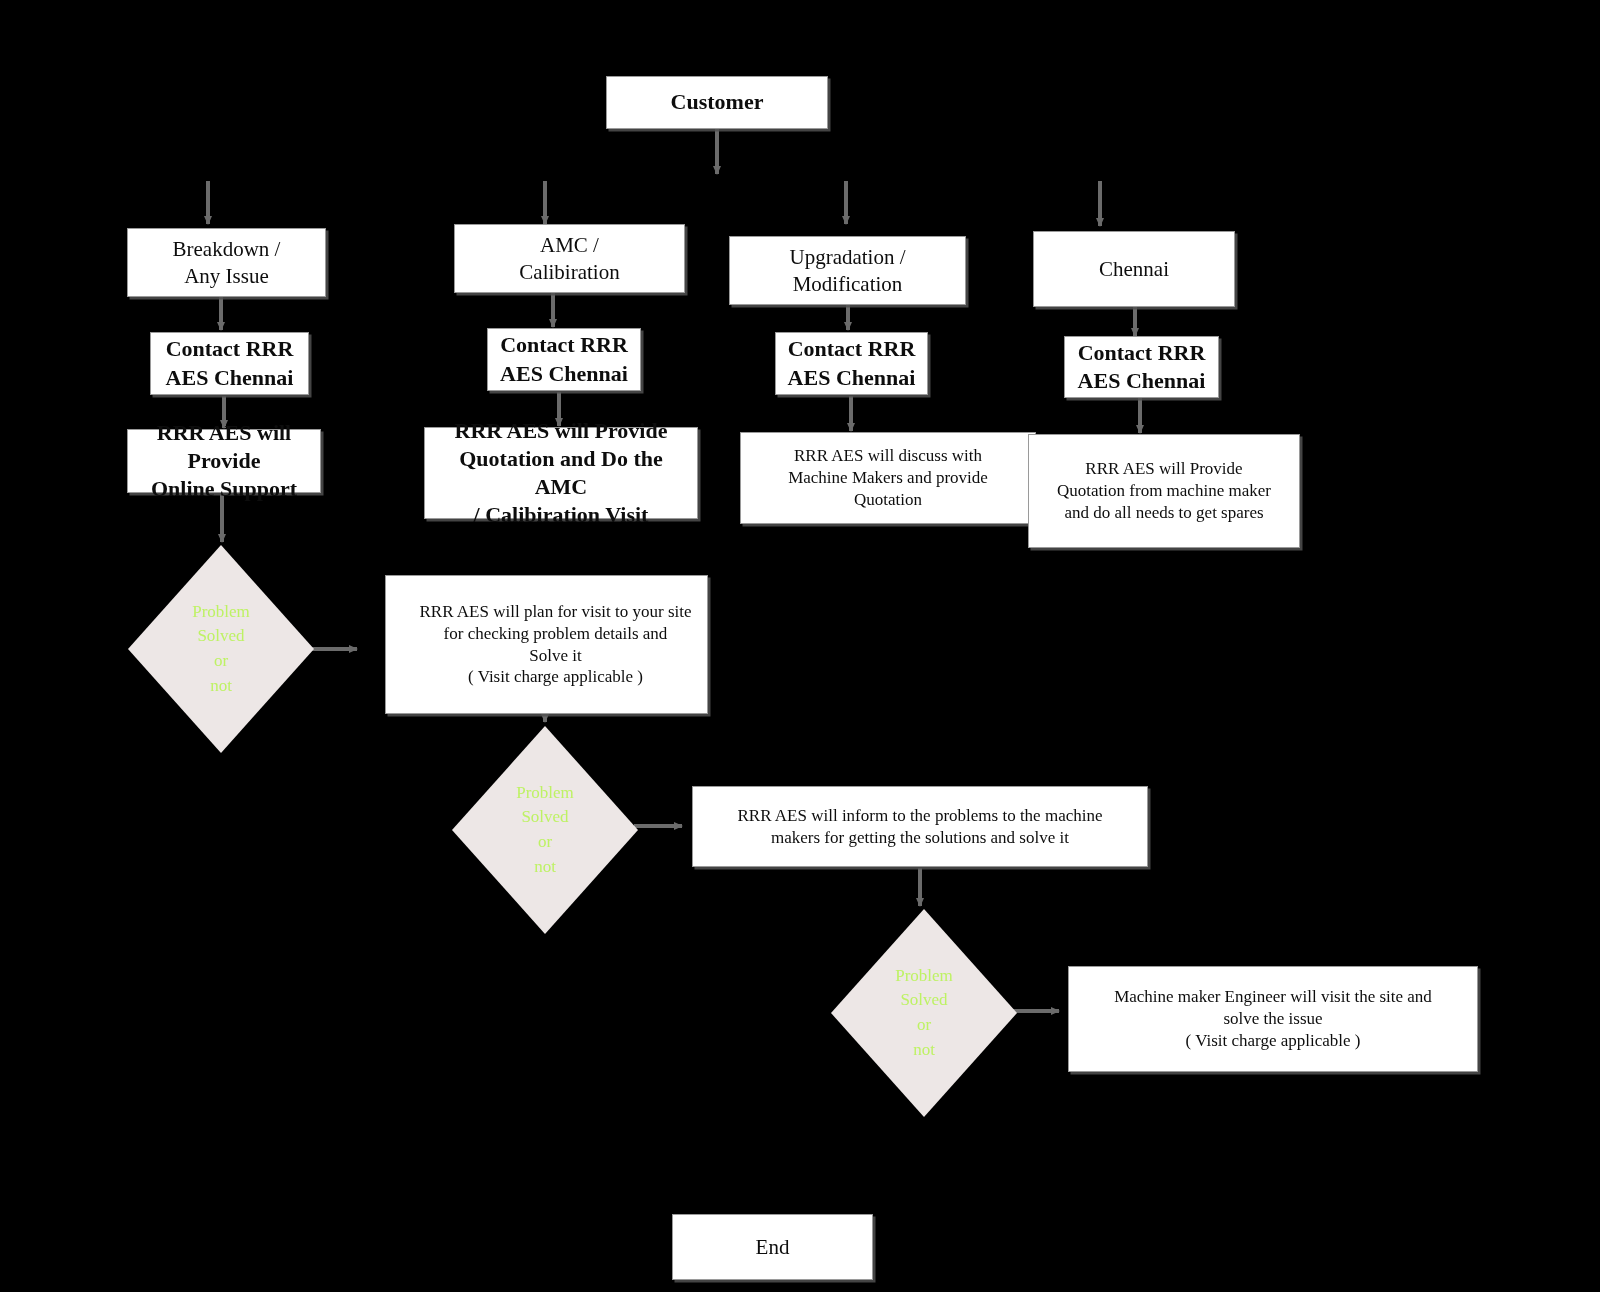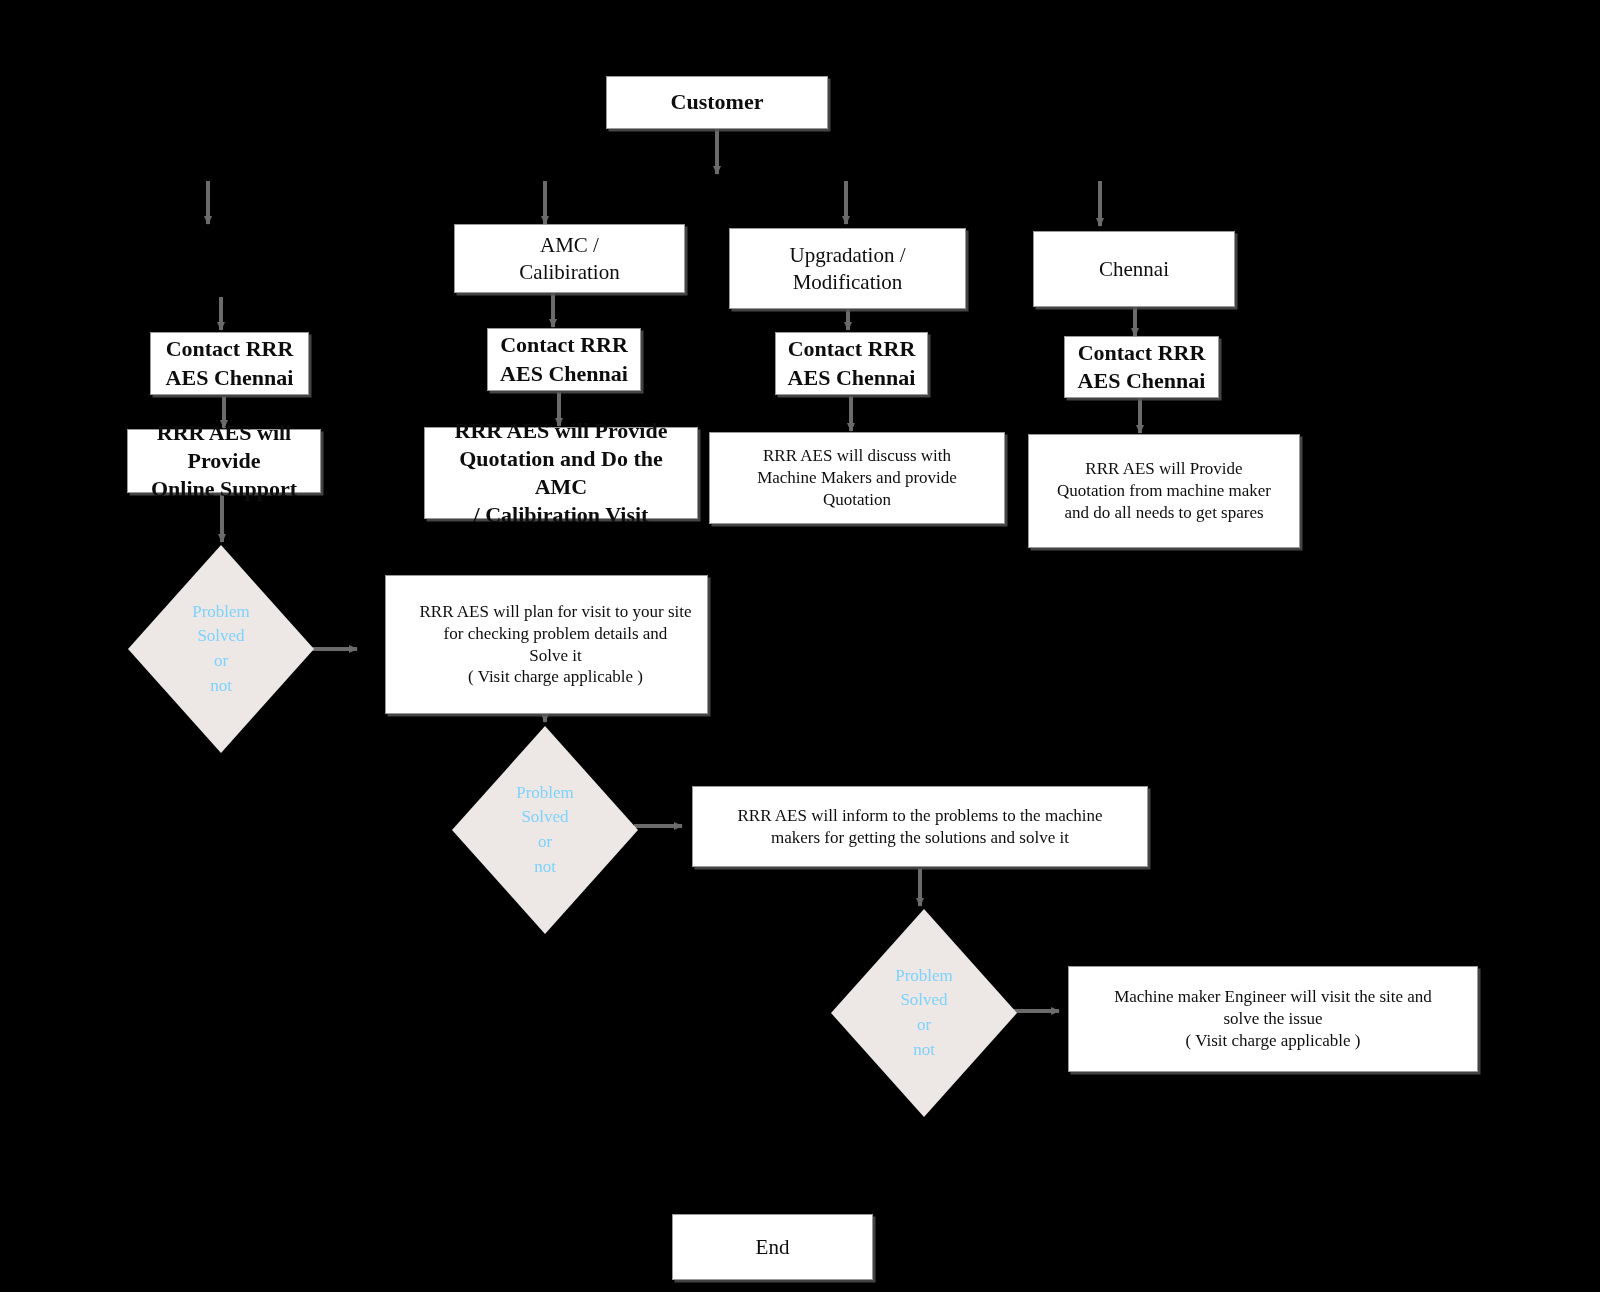--- a/index.html
+++ b/index.html
@@ -62,21 +62,21 @@
     clip-path: polygon(50% 0%, 100% 50%, 50% 100%, 0% 50%);
   }
   .diamond .dlabel {
     position: absolute;
     inset: 0;
     display: flex;
     flex-direction: column;
     align-items: center;
     justify-content: center;
     font-size: 17px;
-    color: #7dd3fc;
+    color: #bef264;
     line-height: 1.45;
     white-space: pre-line;
     text-align: center;
     pointer-events: none;
   }
   .conn {
     position: absolute;
   }
   .conn svg {
     display: block;
@@ -124,41 +124,43 @@
 
         <line x1="920" y1="820" x2="920" y2="858"></line>
 
         <line x1="1013" y1="963" x2="1059" y2="963"></line>
       </g>
     </svg>
   </div>
 
   <div class="node title" style="left:606px;top:28px;width:222px;height:53px;">Customer</div>
 
+  <div class="node cat" style="left:127px;top:180px;width:199px;height:69px;">Breakdown /
+Any Issue</div>
   <div class="node cat" style="left:454px;top:176px;width:231px;height:69px;">AMC /
 Calibiration</div>
-  <div class="node cat" style="left:729px;top:180px;width:237px;height:81px;">Upgradation /
+  <div class="node cat" style="left:729px;top:188px;width:237px;height:69px;">Upgradation /
 Modification</div>
   <div class="node cat" style="left:1033px;top:183px;width:202px;height:76px;">Chennai</div>
 
   <div class="node small-bold" style="left:150px;top:284px;width:159px;height:63px;">Contact RRR
 AES Chennai</div>
   <div class="node small-bold" style="left:487px;top:280px;width:154px;height:63px;">Contact RRR
 AES Chennai</div>
   <div class="node small-bold" style="left:775px;top:284px;width:153px;height:63px;">Contact RRR
 AES Chennai</div>
   <div class="node small-bold" style="left:1064px;top:288px;width:155px;height:62px;">Contact RRR
 AES Chennai</div>
 
   <div class="node small-bold" style="left:127px;top:381px;width:194px;height:64px;">RRR AES will  Provide
 Online Support</div>
   <div class="node small-bold" style="left:424px;top:379px;width:274px;height:92px;">RRR AES will Provide
 Quotation and  Do the AMC
 / Calibiration Visit</div>
-  <div class="node small-reg" style="left:709px;top:384px;width:296px;height:92px;">RRR AES will discuss with
+  <div class="node small-reg" style="left:740px;top:384px;width:296px;height:92px;">RRR AES will discuss with
 Machine Makers and provide
 Quotation</div>
   <div class="node small-reg" style="left:1028px;top:386px;width:272px;height:114px;">RRR AES will Provide
 Quotation from machine maker
 and do all needs to get spares</div>
 
   <div class="node small-reg" style="left:385px;top:527px;width:323px;height:139px;padding-left:24px;">RRR AES will plan for visit to your site
 for checking problem details and
 Solve it
 ( Visit charge applicable )</div>

